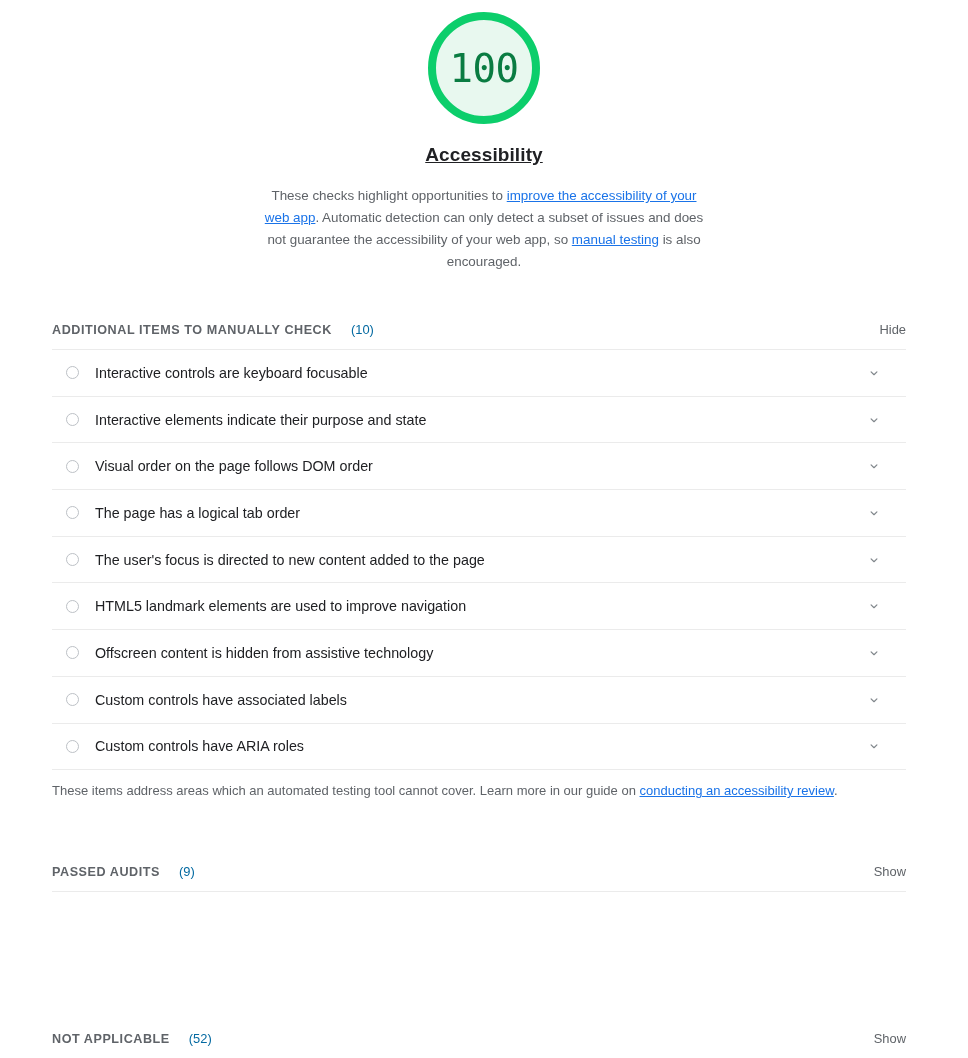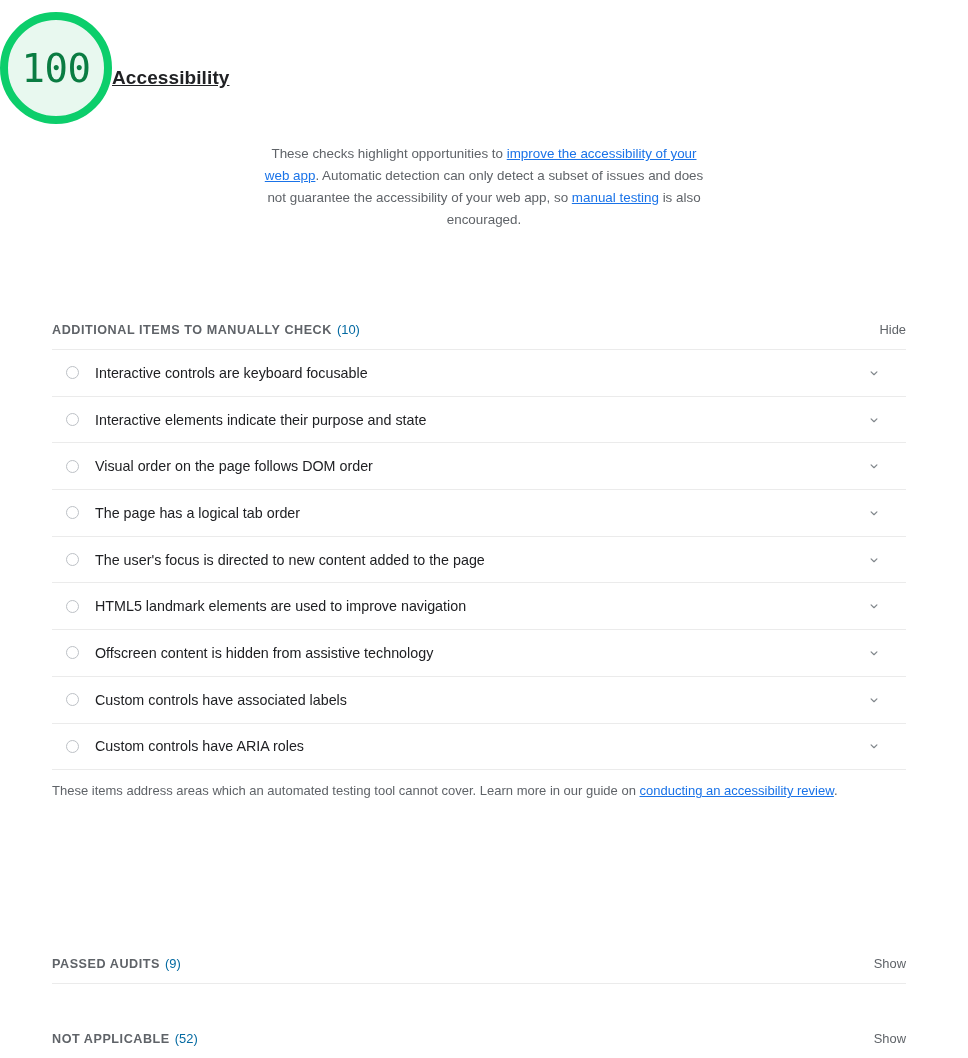--- a/index.html
+++ b/index.html
@@ -16,20 +16,21 @@
     color: #202124;
     overflow: hidden;
     position: relative;
   }
 
   
   .gauge-wrap {
     width: 100%;
     padding-top: 12px;
     display: flex;
+    flex-direction: column;
     align-items: center;
   }
   .gauge {
     width: 112px;
     height: 112px;
     position: relative;
     display: flex;
     align-items: center;
     justify-content: center;
   }
@@ -82,34 +83,34 @@
     text-decoration: underline;
   }
 
   
   .section {
     position: absolute;
     left: 52px;
     width: 854px;
   }
   #manual-section { top: 322px; }
-  #passed-section { top: 956px; }
+  #passed-section { top: 864px; }
   #notapplicable-section { top: 1031px; }
 
   .section-header {
     display: flex;
     align-items: baseline;
     justify-content: space-between;
     padding-bottom: 12px;
     border-bottom: 1px solid #ebebeb;
   }
   .section-header-left {
     display: flex;
     align-items: baseline;
-    gap: 5px;
+    gap: 19px;
   }
   .section-title {
     font-size: 12.6px;
     font-weight: bold;
     letter-spacing: 0.55px;
     color: #5f6368;
     text-transform: uppercase;
   }
   .section-count {
     font-size: 12.9px;

